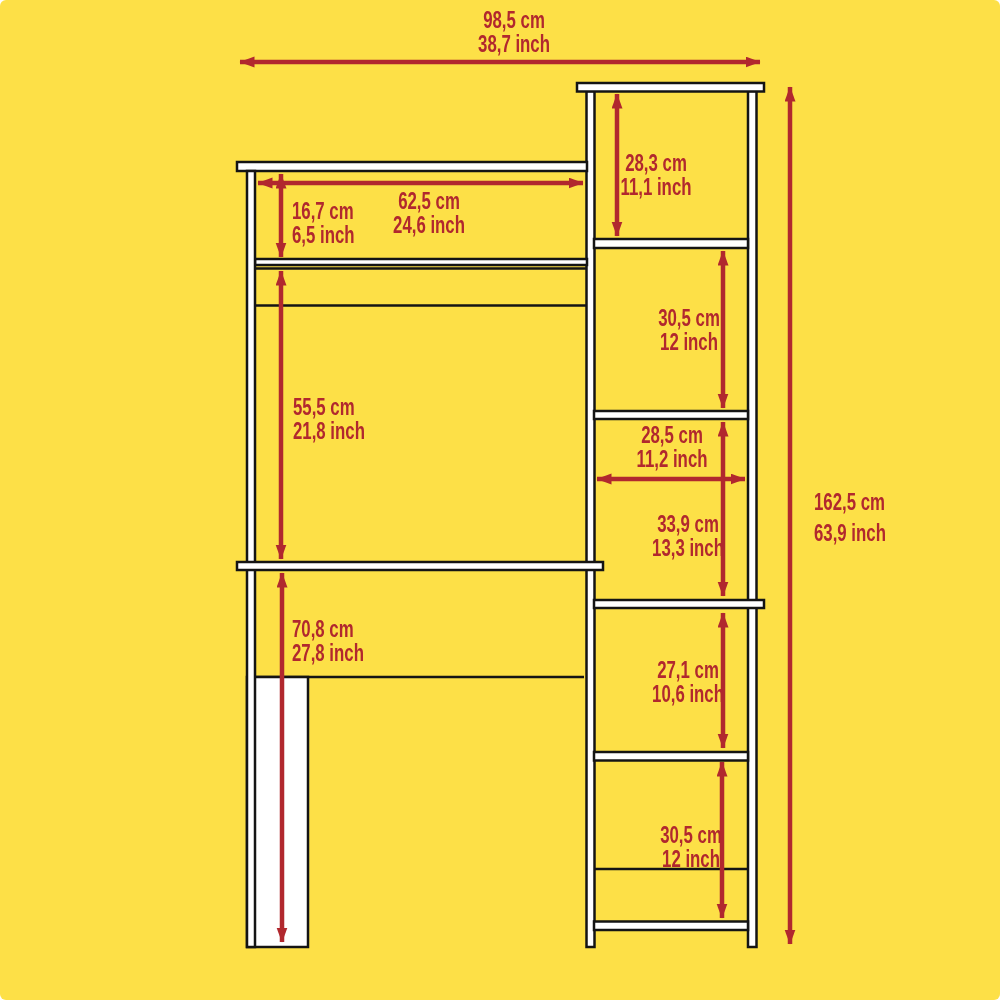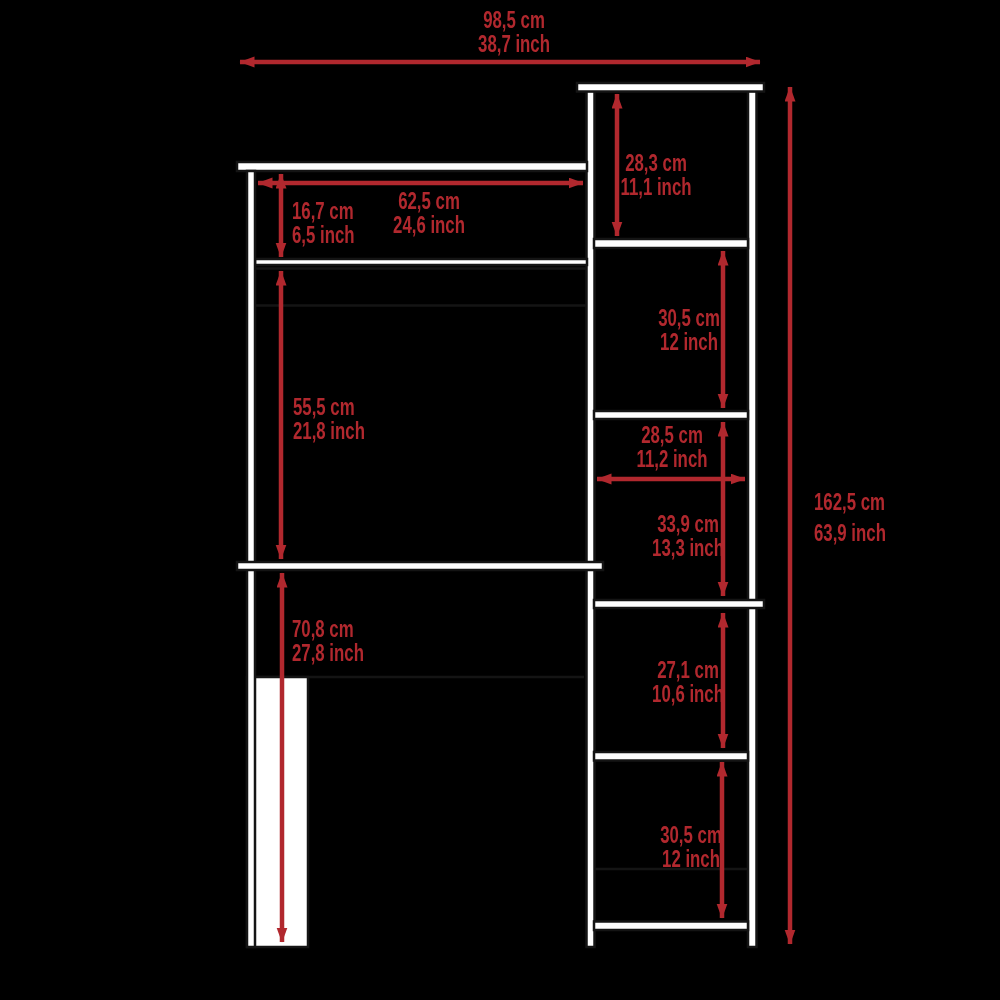--- a/index.html
+++ b/index.html
@@ -1,22 +1,23 @@
 <!DOCTYPE html>
 <html><head>
 <meta charset="utf-8">
 <style>
   html, body { margin: 0; padding: 0; background: #ffffff; }
   .canvas {
     position: relative;
     width: 1000px;
     height: 1000px;
-    background: #000000;
+    background: #fde047;
     overflow: hidden;
     font-family: "Liberation Sans", sans-serif;
+    border-radius: 6px;
   }
   .drawing {
     position: absolute;
     left: 0; top: 0;
   }
   .dim-label {
     position: absolute;
     color: #b1282e;
     font-weight: 700;
     font-size: 24px;

